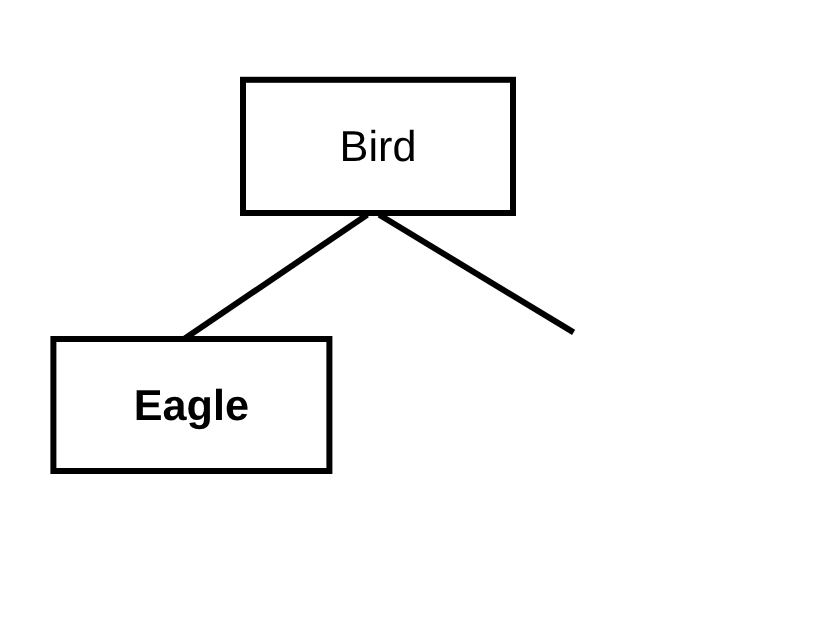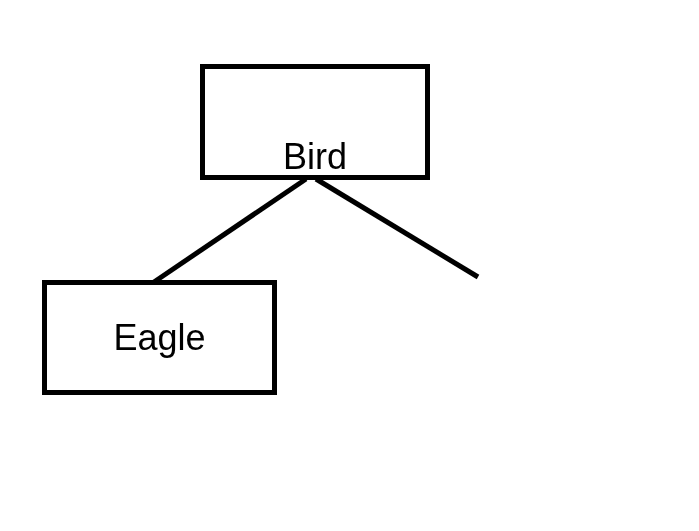--- a/index.html
+++ b/index.html
@@ -27,22 +27,22 @@
     box-sizing: border-box;
     border: 5px solid #000000;
     background: #ffffff;
     display: flex;
     align-items: center;
     justify-content: center;
     color: #000000;
     font-size: 36px;
     line-height: 1;
   }
-  .node-bird    { left: 200px; top: 64px;  width: 230px; height: 116px; align-items: flex-end; }
-  .node-eagle   { left: 42px;  top: 280px; width: 235px; height: 115px; }
+  .node-bird    { left: 200px; top: 64px;  width: 230px; height: 116px; }
+  .node-eagle   { left: 42px;  top: 280px; width: 235px; height: 115px; font-weight: bold; }
   .node-ostrich { left: 353px; top: 275px; width: 235px; height: 120px; }
 </style>
 </head>
 <body>
 
 <div class="canvas">
 
   <svg class="edges" viewBox="0 0 699 531" xmlns="http://www.w3.org/2000/svg">
     <line x1="306" y1="179" x2="154" y2="282" stroke="#000000" stroke-width="5"></line>
     <line x1="316" y1="179" x2="478" y2="277" stroke="#000000" stroke-width="5"></line>

